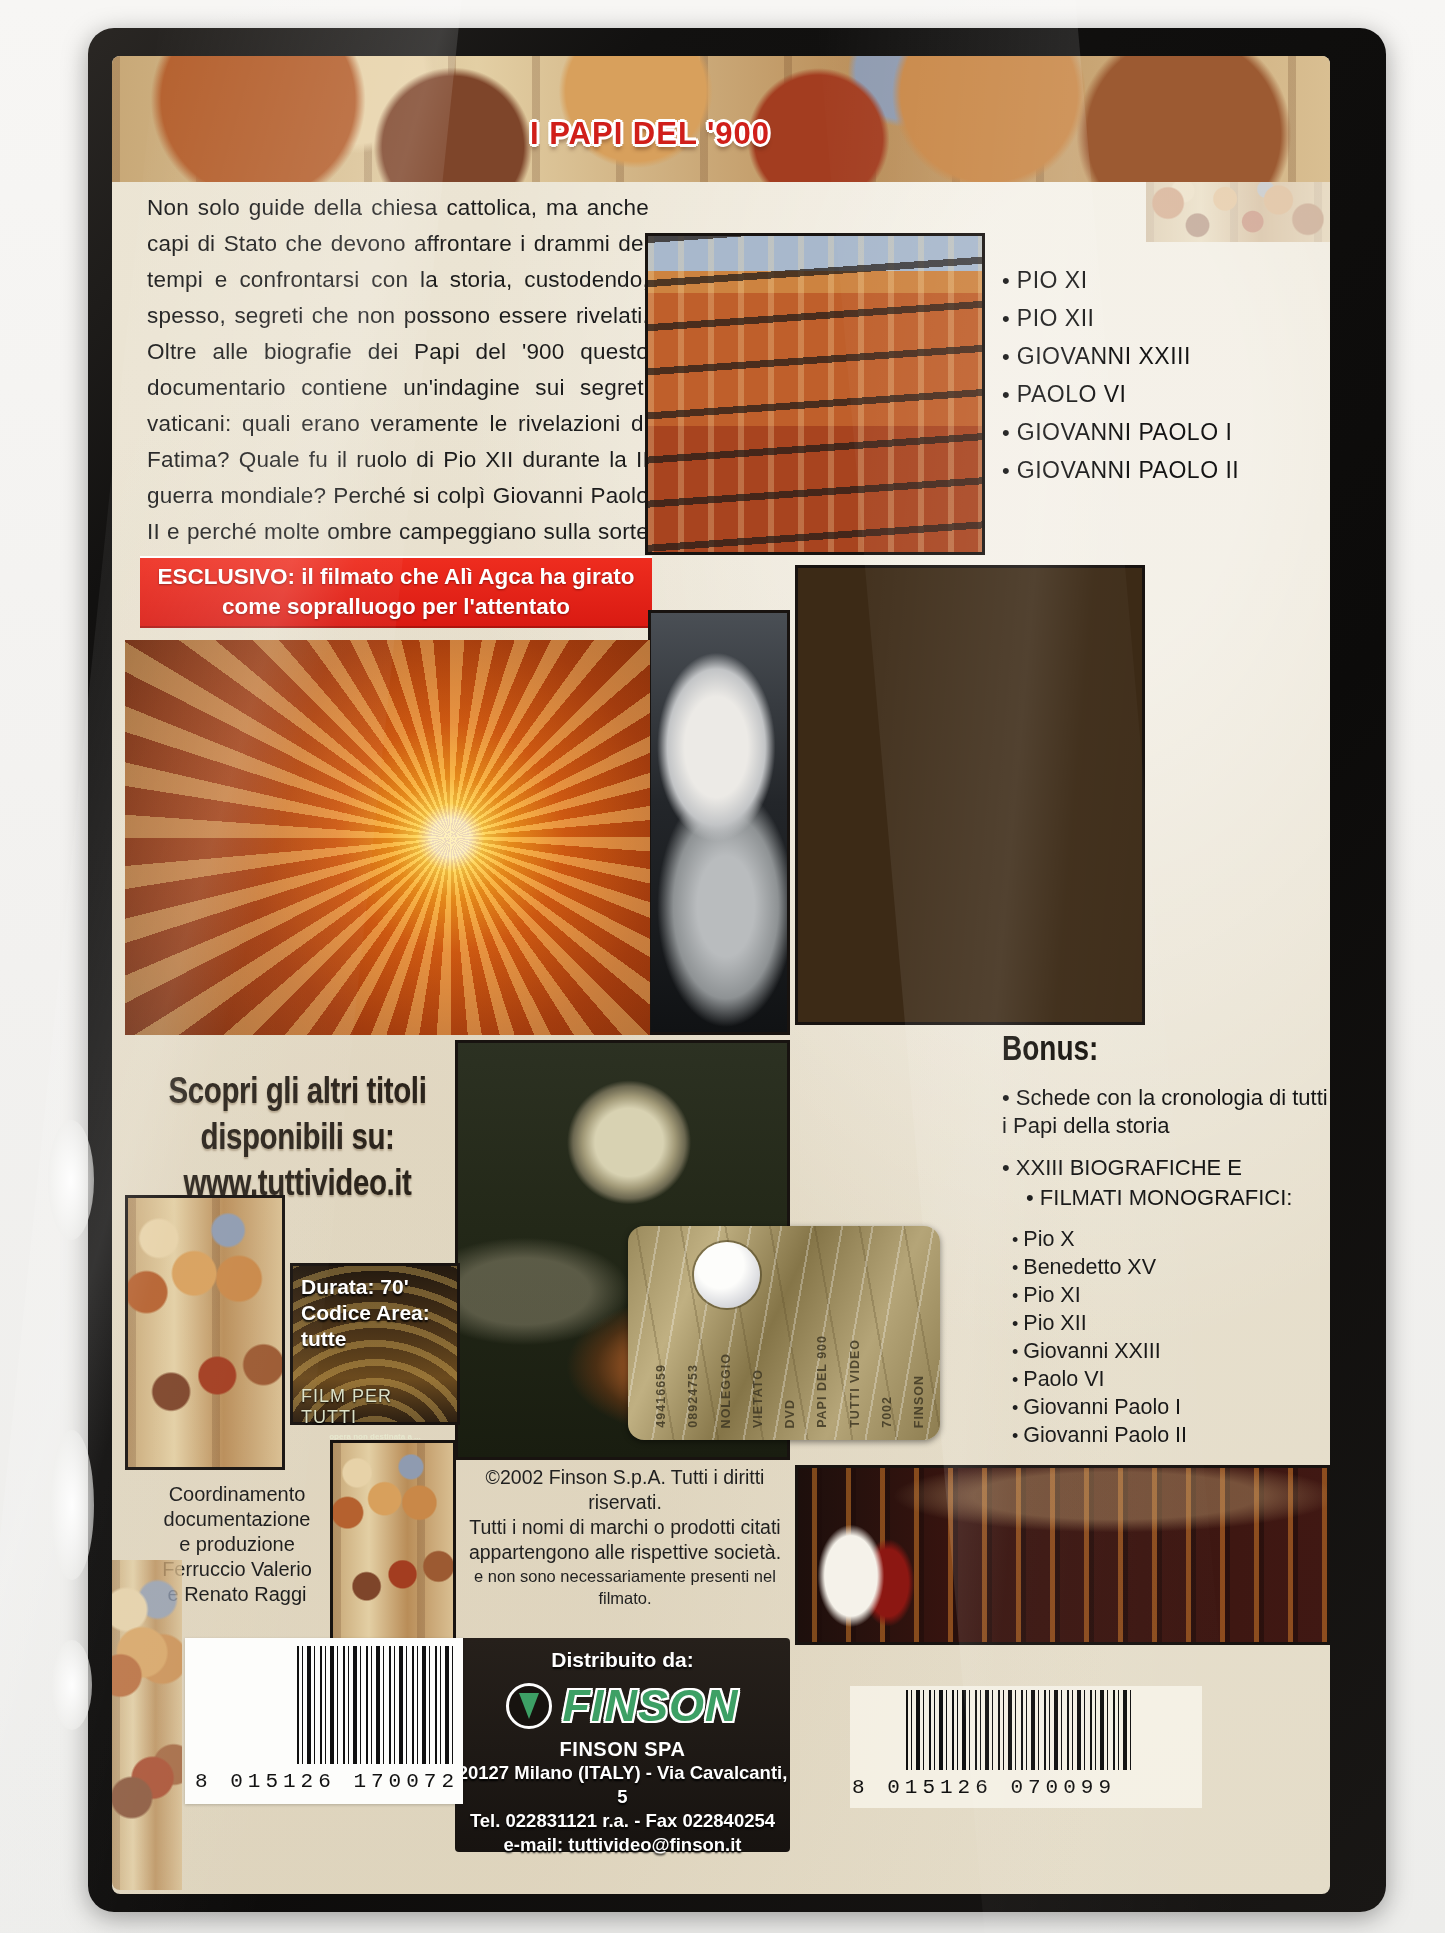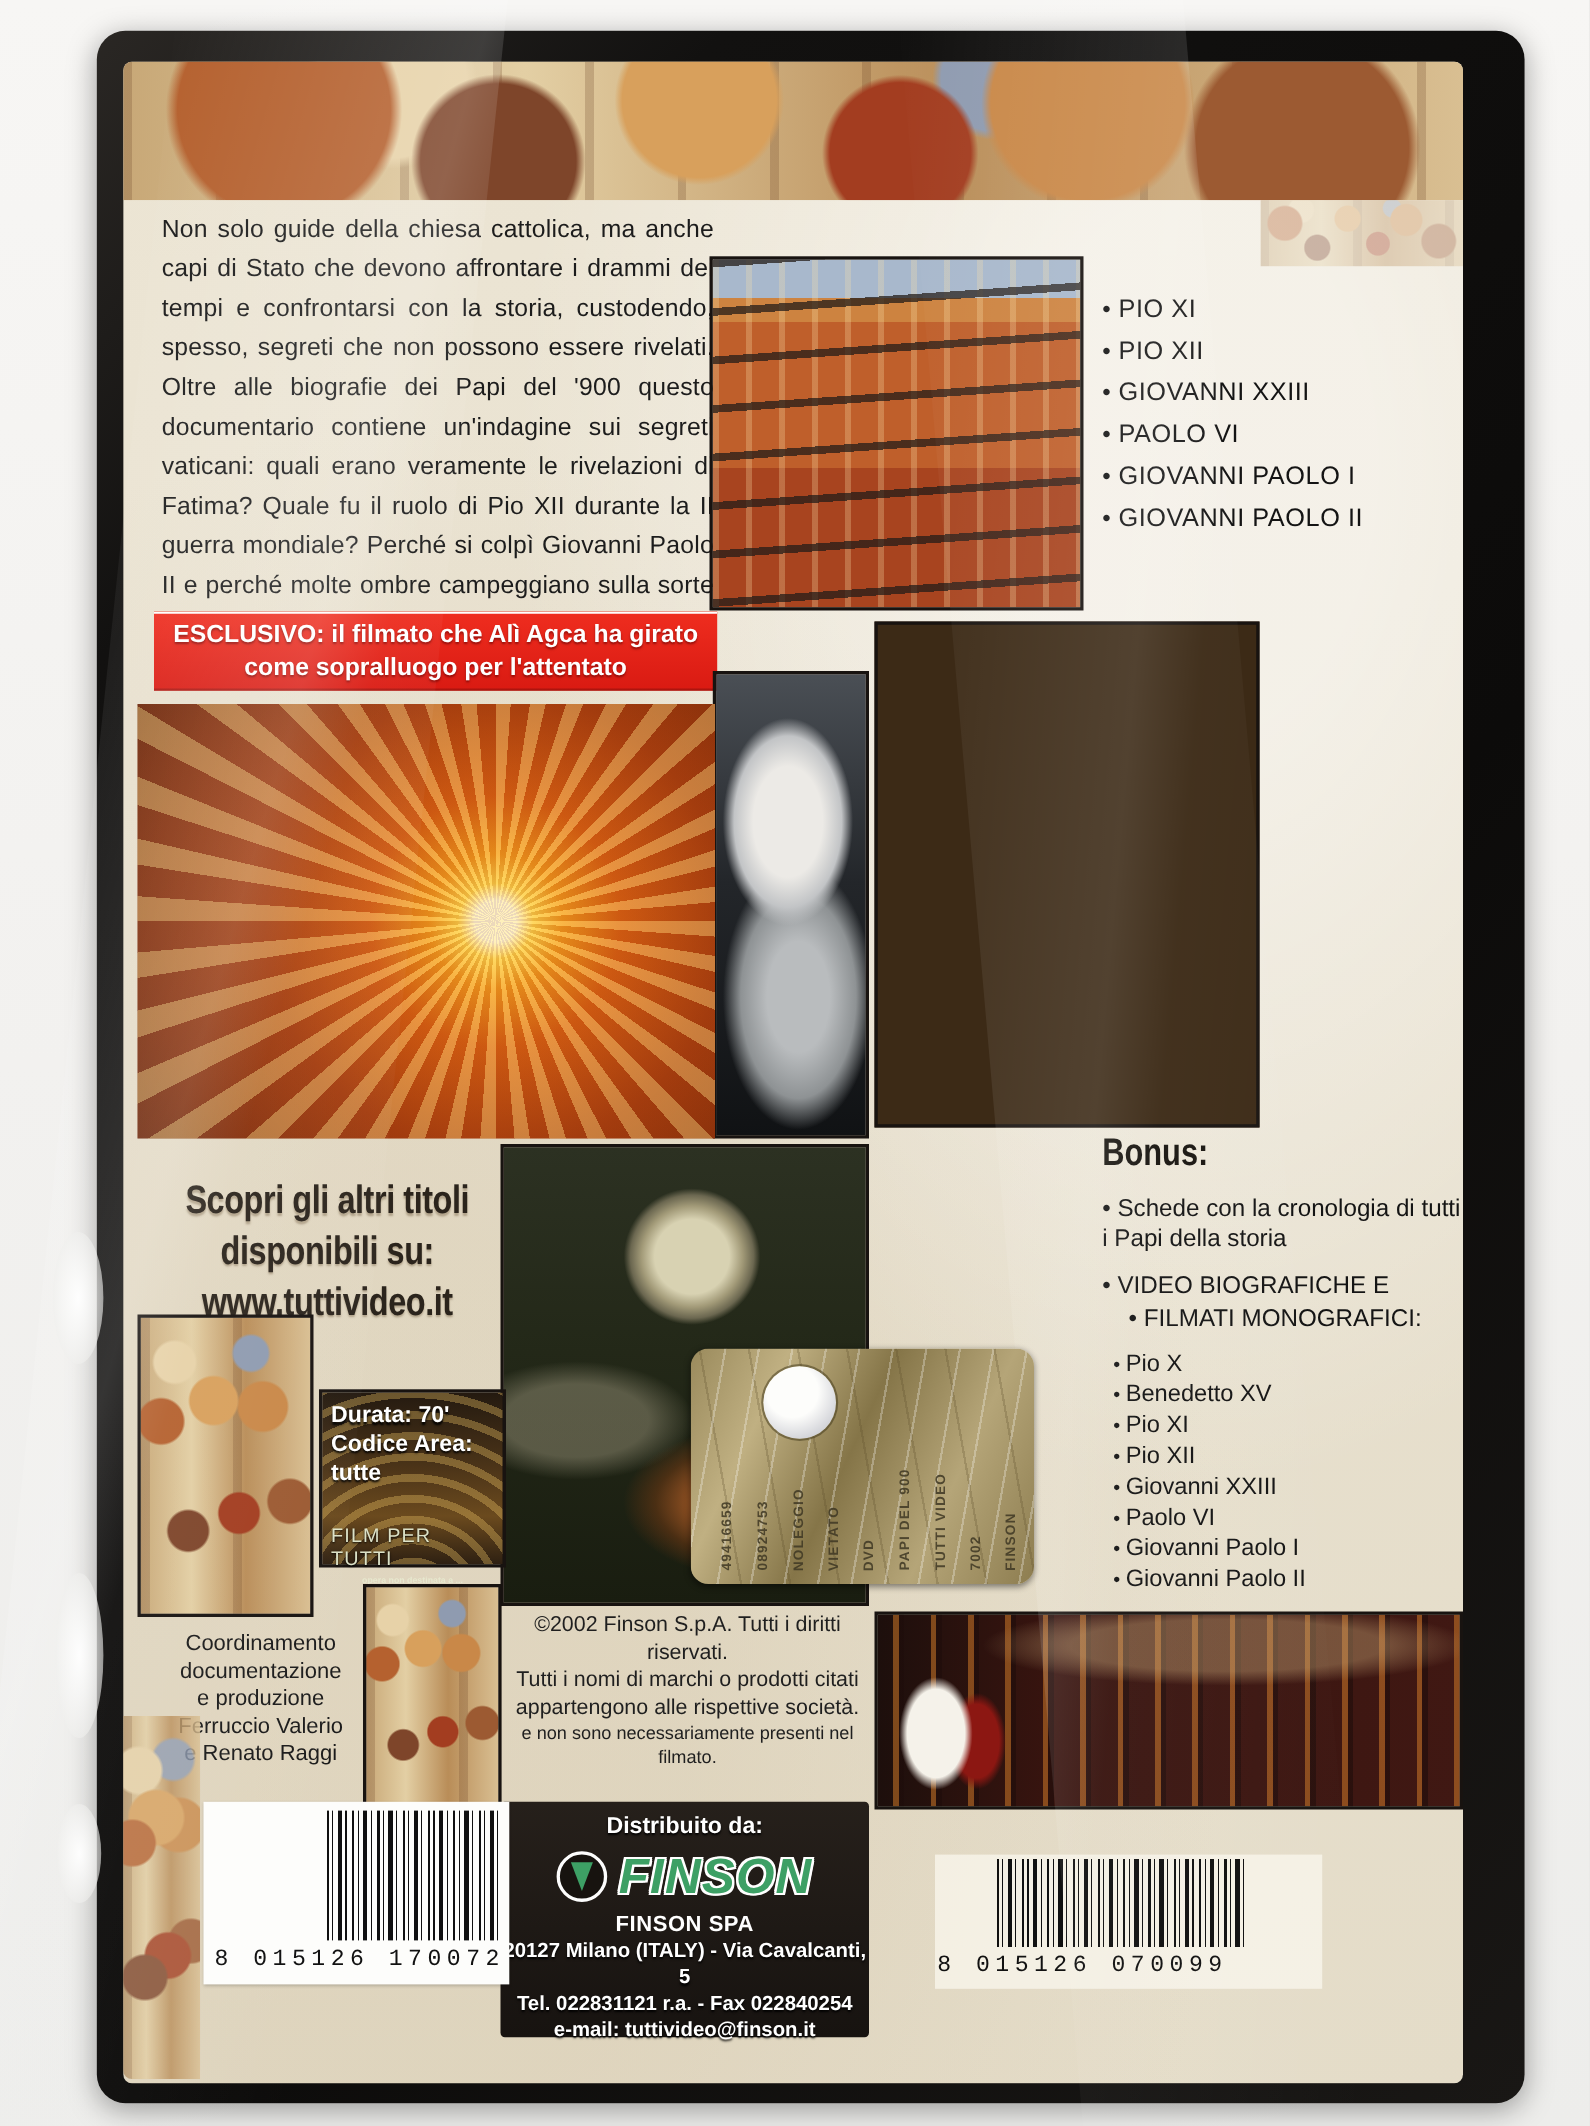--- a/index.html
+++ b/index.html
@@ -137,20 +137,21 @@
 </style>
 </head>
 <body>
 
 <div class="photo">
   <div class="case"></div>
   <div class="cover"></div>
 
   <div class="abs top-strip fresco"></div>
   <div class="abs tr-corner fresco"></div>
+  <div class="abs main-title">I PAPI DEL '900</div>
 
   <div class="abs desc">Non solo guide della chiesa cattolica, ma anche capi di Stato che devono affrontare i drammi dei tempi e confrontarsi con la storia, custodendo, spesso, segreti che non possono essere rivelati. Oltre alle biografie dei Papi del '900 questo documentario contiene un'indagine sui segreti vaticani: quali erano veramente le rivelazioni di Fatima? Quale fu il ruolo di Pio XII durante la II guerra mondiale? Perché si colpì Giovanni Paolo II e perché molte ombre campeggiano sulla sorte del suo predecessore?</div>
 
   <div class="abs banner">
     <span>ESCLUSIVO: il filmato che Alì Agca ha girato</span>
     <span>come sopralluogo per l'attentato</span>
   </div>
 
   <div class="abs gallery imgframe"></div>
   <div class="abs interior imgframe"></div>
@@ -215,21 +216,21 @@
   <div class="abs legal">
     <div class="c">©2002 Finson S.p.A. Tutti i diritti riservati.</div>
     <div class="c">Tutti i nomi di marchi o prodotti citati</div>
     <div class="c">appartengono alle rispettive società.</div>
     <div class="d" style="margin-top:0;">e non sono necessariamente presenti nel filmato.</div>
   </div>
 
   <div class="abs bonus">
     <h2><span class="condL">Bonus:</span></h2>
     <div class="b-item">Schede con la cronologia di tutti i Papi della storia</div>
-    <div class="b-item" style="margin-bottom:2px;">VIDEO BIOGRAFICHE E</div>
+    <div class="b-item" style="margin-bottom:2px;">XXIII BIOGRAFICHE E</div>
     <div class="b-item" style="margin-left:24px;">FILMATI MONOGRAFICI:</div>
     <div class="b-sub">Pio X</div>
     <div class="b-sub">Benedetto XV</div>
     <div class="b-sub">Pio XI</div>
     <div class="b-sub">Pio XII</div>
     <div class="b-sub">Giovanni XXIII</div>
     <div class="b-sub">Paolo VI</div>
     <div class="b-sub">Giovanni Paolo I</div>
     <div class="b-sub">Giovanni Paolo II</div>
   </div>

